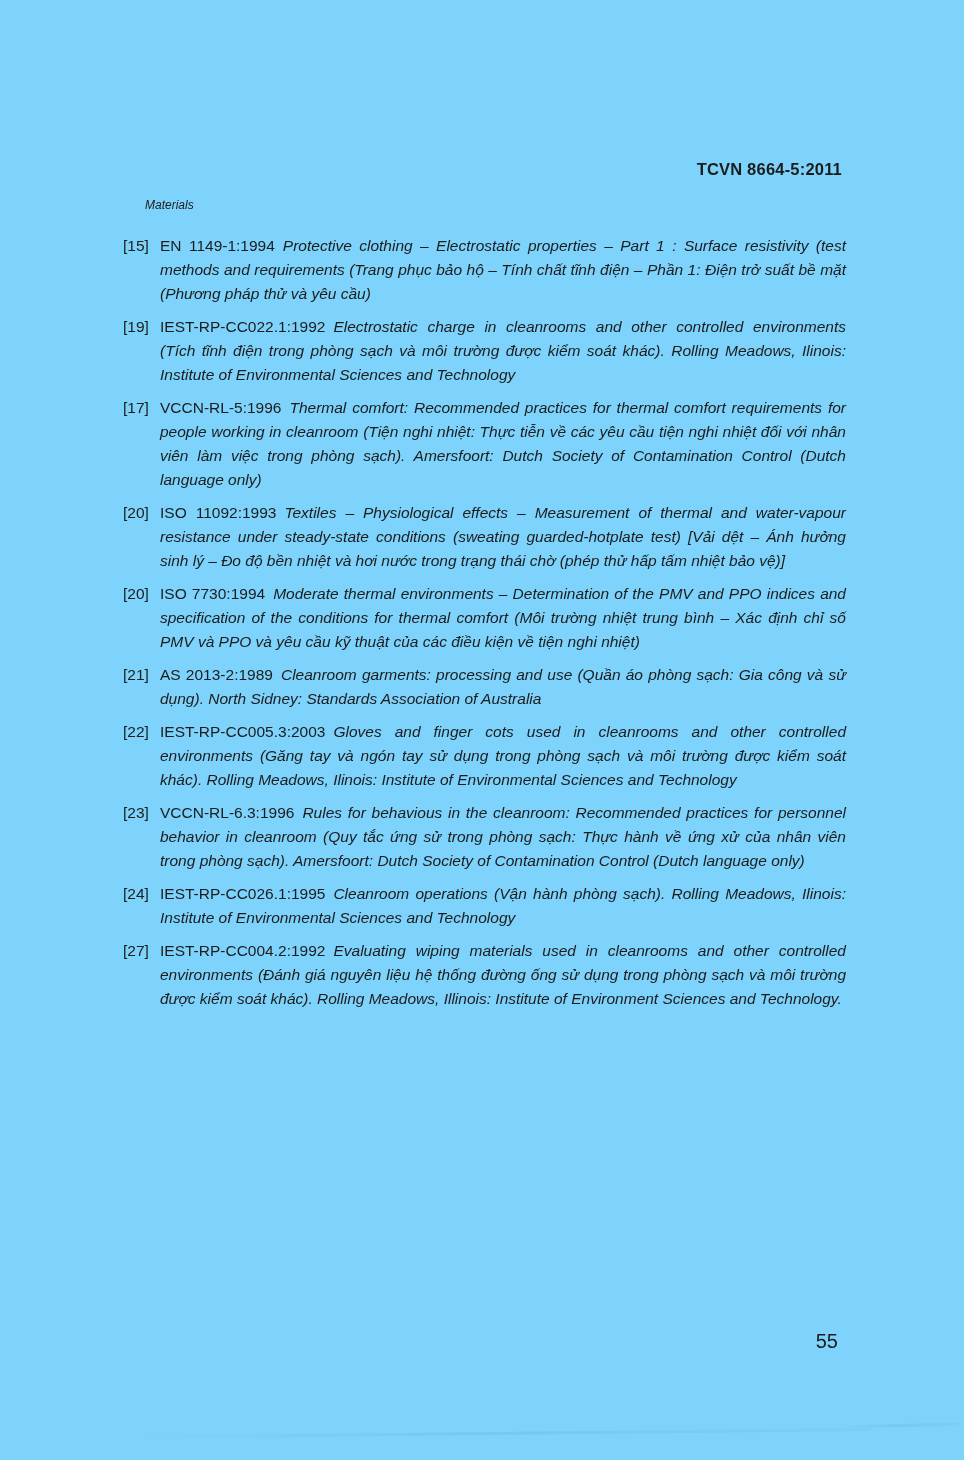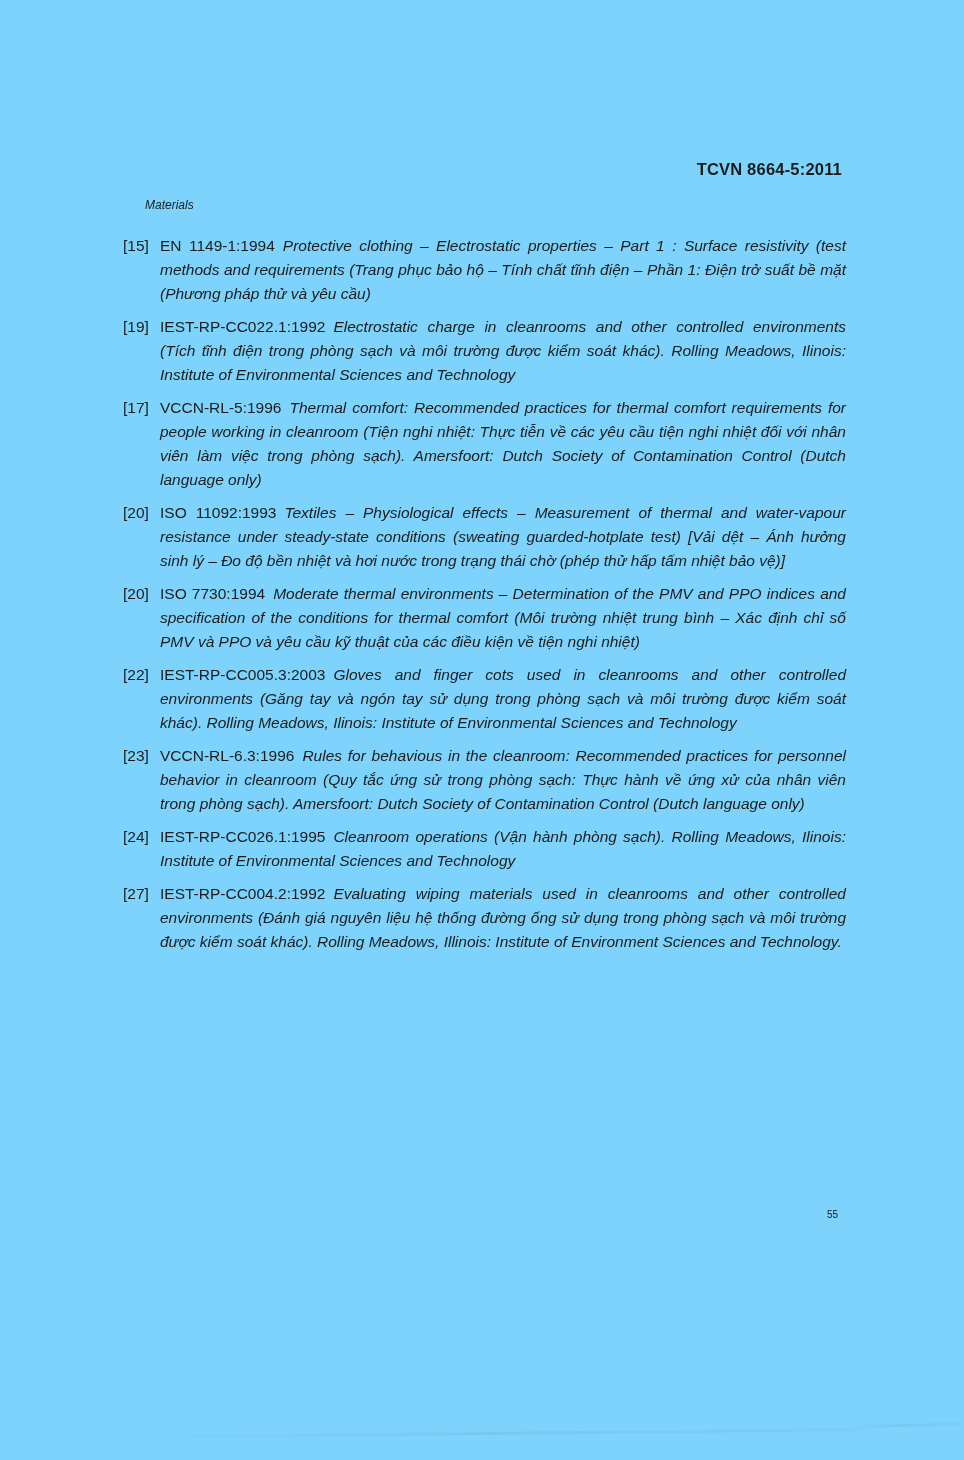--- a/index.html
+++ b/index.html
@@ -47,23 +47,23 @@
   }
   .ref-code {
     font-style: normal;
     margin-right: 8px;
   }
   .ref-body {
     font-style: italic;
   }
   .page-number {
     position: absolute;
-    top: 1209px;
+    top: 1330px;
     right: 126px;
-    font-size: 10px;
+    font-size: 20px;
   }
   .scan-streak {
     position: absolute;
     height: 3px;
     background: linear-gradient(to right, rgba(0,0,0,0.0), rgba(0,0,0,0.05), rgba(0,0,0,0.02));
     border-radius: 2px;
     pointer-events: none;
   }
   .streak-left {
     left: 120px;
@@ -103,20 +103,23 @@
 
   <div class="ref">
     <span class="ref-label">[20]</span><span class="ref-code">ISO 11092:1993</span><span class="ref-body">Textiles – Physiological effects – Measurement of thermal and water-vapour resistance under steady-state conditions (sweating guarded-hotplate test) [Vải dệt – Ánh hưởng sinh lý – Đo độ bền nhiệt và hơi nước trong trạng thái chờ (phép thử hấp tấm nhiệt bảo vệ)]</span>
   </div>
 
 
   <div class="ref">
     <span class="ref-label">[20]</span><span class="ref-code">ISO 7730:1994</span><span class="ref-body">Moderate thermal environments – Determination of the PMV and PPO indices and specification of the conditions for thermal comfort (Môi trường nhiệt trung bình – Xác định chỉ số PMV và PPO và yêu cầu kỹ thuật của các điều kiện về tiện nghi nhiệt)</span>
   </div>
 
+  <div class="ref">
+    <span class="ref-label">[21]</span><span class="ref-code">AS 2013-2:1989</span><span class="ref-body">Cleanroom garments: processing and use (Quần áo phòng sạch: Gia công và sử dụng). North Sidney: Standards Association of Australia</span>
+  </div>
 
   <div class="ref">
     <span class="ref-label">[22]</span><span class="ref-code">IEST-RP-CC005.3:2003</span><span class="ref-body">Gloves and finger cots used in cleanrooms and other controlled environments (Găng tay và ngón tay sử dụng trong phòng sạch và môi trường được kiểm soát khác).  Rolling Meadows, Ilinois: Institute of Environmental Sciences and Technology</span>
   </div>
 
   <div class="ref">
     <span class="ref-label">[23]</span><span class="ref-code">VCCN-RL-6.3:1996</span><span class="ref-body">Rules for behavious in the cleanroom: Recommended practices for personnel behavior in cleanroom (Quy tắc ứng sử trong phòng sạch: Thực hành về ứng xử của nhân viên trong phòng sạch). Amersfoort: Dutch Society of Contamination Control (Dutch language only)</span>
   </div>
 
   <div class="ref">

